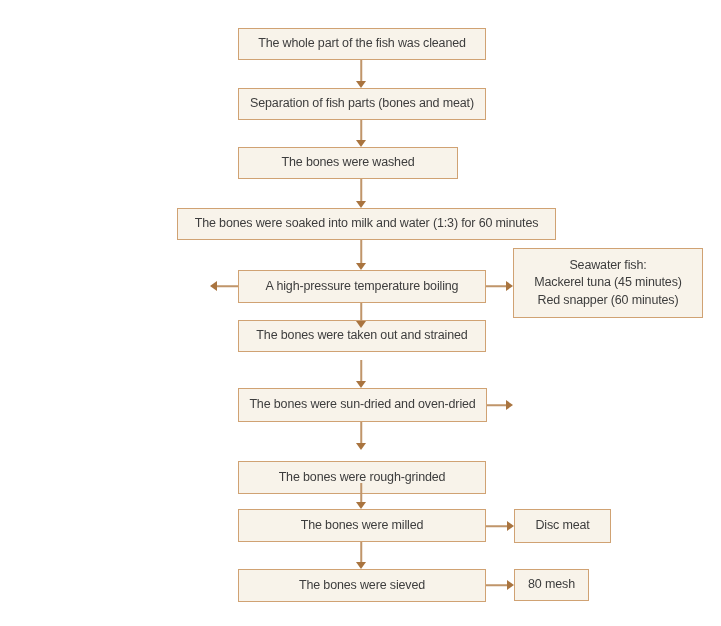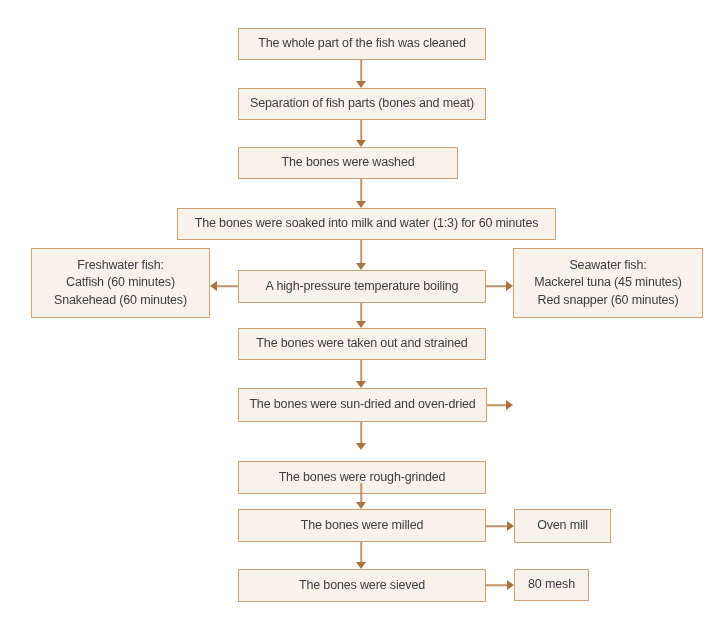--- a/index.html
+++ b/index.html
@@ -87,55 +87,50 @@
   </div>
 
   <div class="box" style="left:177px;top:208px;width:379px;height:32px">
     <span class="box-label">The bones were soaked into milk and water (1:3) for 60 minutes</span>
   </div>
 
   <div class="box" style="left:238px;top:270px;width:248px;height:33px">
     <span class="box-label">A high-pressure temperature boiling</span>
   </div>
 
-  <div class="box" style="left:238px;top:328px;width:248px;height:32px">
+  <div class="box" style="left:238px;top:320px;width:248px;height:32px">
     <span class="box-label">The bones were taken out and strained</span>
   </div>
 
   <div class="box" style="left:238px;top:388px;width:249px;height:34px">
     <span class="box-label">The bones were sun-dried and oven-dried</span>
   </div>
 
   <div class="box" style="left:238px;top:461px;width:248px;height:33px">
     <span class="box-label">The bones were rough-grinded</span>
   </div>
 
   <div class="box" style="left:238px;top:509px;width:248px;height:33px">
     <span class="box-label">The bones were milled</span>
   </div>
 
   <div class="box" style="left:238px;top:569px;width:248px;height:33px">
     <span class="box-label">The bones were sieved</span>
   </div>
 
-  <div class="box" style="left:31px;top:248px;width:179px;height:70px">
-    <span class="box-label">Freshwater fish:
-Catfish (60 minutes)
-Snakehead (60 minutes)</span>
-  </div>
 
   <div class="box" style="left:513px;top:248px;width:190px;height:70px">
     <span class="box-label">Seawater fish:
 Mackerel tuna (45 minutes)
 Red snapper (60 minutes)</span>
   </div>
 
 
   <div class="box" style="left:514px;top:509px;width:97px;height:34px">
-    <span class="box-label">Oven mill</span>
+    <span class="box-label">Disc meat</span>
   </div>
 
   <div class="box" style="left:514px;top:569px;width:75px;height:32px">
     <span class="box-label">80 mesh</span>
   </div>
 
   <div class="varrow" style="left:355px;top:60px;height:28px">
       <i class="vline"></i>
       <i class="vhead"></i>
     </div>

